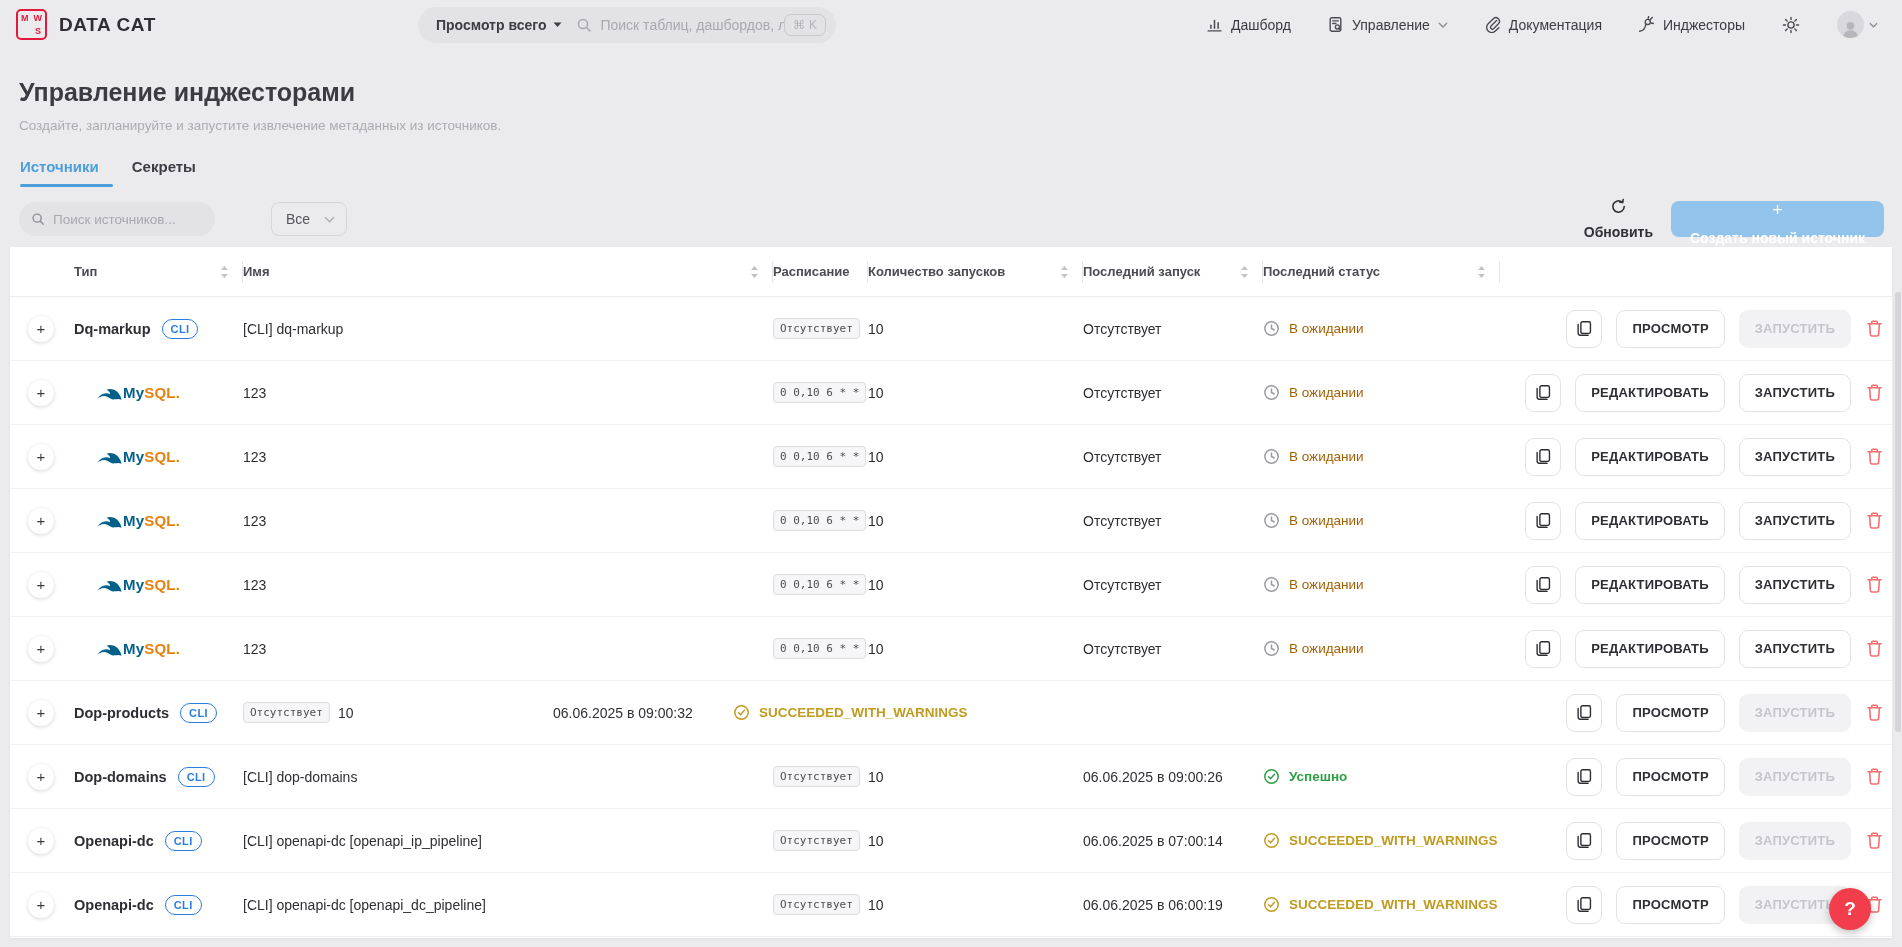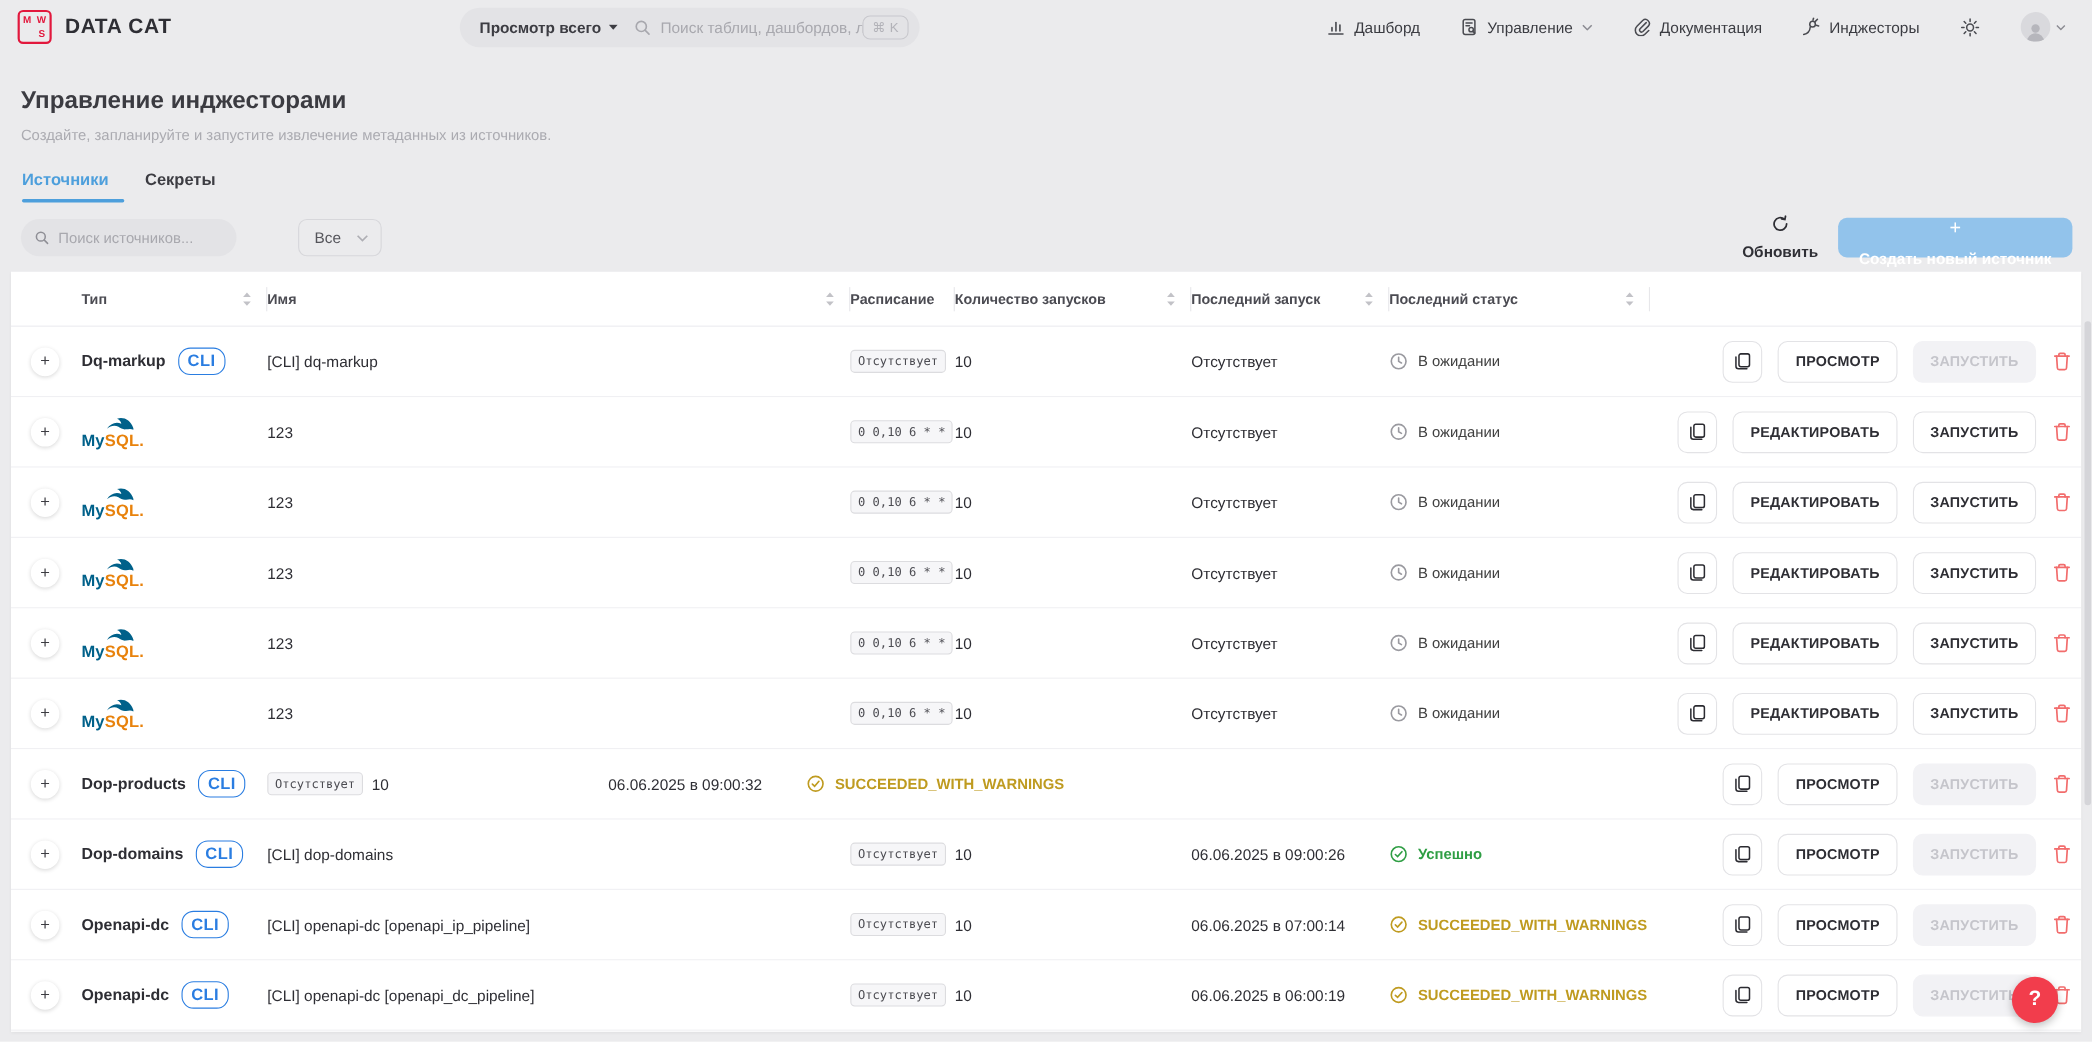--- a/index.html
+++ b/index.html
@@ -29,21 +29,21 @@
   .omnibar input::placeholder { color:#a8a8ae; }
   .kbd { border:1px solid #c8c8cd; color:#b2b2b8; border-radius:7px; font-size:12px; padding:3px 8px;
          display:flex; gap:4px; align-items:center; flex:none; }
 
   .topnav { margin-left:auto; display:flex; align-items:center; gap:36px; }
   .nav-item { display:flex; align-items:center; gap:8px; font-size:14px; font-weight:500; color:#3b3c42; cursor:pointer; }
   .avatar-wrap { display:flex; align-items:center; gap:5px; cursor:pointer; }
   .avatar { width:27px; height:27px; border-radius:50%; background:#d9d9dd; overflow:hidden; display:flex; align-items:flex-end; justify-content:center; }
 
   
-  .page-title { margin:29px 0 0 19px; font-size:22px; font-weight:700; color:#3b3b41; }
+  .page-title { margin:29px 0 0 19px; font-size:25px; font-weight:700; color:#3b3b41; }
   .page-sub { margin:11px 0 0 19px; font-size:13.5px; color:#ababb1; }
   .tabs { display:flex; margin:25px 0 0 20px; }
   .tab { font-size:15px; font-weight:600; color:#3c3c42; padding:0 20px 12px 0; margin-right:13px; position:relative; cursor:pointer; }
   .tab.active { color:#4d9fdc; }
   .tab.active::after { content:""; position:absolute; left:0; right:6px; bottom:0; height:3px; background:#4d9fdc; border-radius:2px; }
 
   
   .toolbar { display:flex; align-items:center; margin:11px 18px 0 19px;gap:44px; }
   .src-search { width:196px; height:34px; background:#e3e3e6; border-radius:17px; display:flex; align-items:center; padding:0 12px; gap:8px; }
   .src-search input { flex:1; min-width:0; border:none; outline:none; background:transparent; font-size:13.5px; color:#3f3f45; }
@@ -71,38 +71,38 @@
   .c-runs { width:215px; }
   .c-last { width:180px; }
   .c-status { width:237px; gap:9px; }
   .c-actions { flex:1; justify-content:flex-end; padding-right:8px; gap:14px; }
 
   .row { display:flex; align-items:center; height:64px; border-bottom:1px solid #f0f0f3; padding-left:18px; }
   .expander { width:26px; height:26px; border-radius:50%; background:#fff; border:none;
               box-shadow:0 1px 4px rgba(0,0,0,.16); font-size:15px; color:#3c3c42;
               display:flex; align-items:center; justify-content:center; line-height:1; }
   .type-label { font-size:14.5px; font-weight:700; color:#2e2e34; }
-  .cli-badge { border:1.6px solid #2a7de1; color:#2a7de1; font-size:15px; font-weight:700; border-radius:11px; padding:3px 8px; letter-spacing:.4px; }
+  .cli-badge { border:1.6px solid #2a7de1; color:#2a7de1; font-size:11px; font-weight:700; border-radius:11px; padding:3px 8px; letter-spacing:.4px; }
   .name-text, .runs-text, .last-text { font-size:14px; color:#2e2e34; }
   .sched-badge { font-family:"DejaVu Sans Mono","Liberation Mono",monospace; font-size:11px; color:#4c4c52;
                  background:#f6f6f8; border:1px solid #dcdcdf; border-radius:4px; padding:3px 6px; white-space:nowrap; }
   .status-text { font-size:13.5px; }
-  .st-pending { color:#404040; }
+  .st-pending { color:#a16207; }
   .st-warning { color:#bf9b20; font-weight:700; font-size:13px; }
   .st-success { color:#2f9e44; font-weight:700; }
   .st-ico { display:flex; }
 
   .icon-btn { width:36px; height:38px; border:1px solid #e3e3e6; border-radius:9px; background:#fff;
               display:flex; align-items:center; justify-content:center; }
   .action-btn { height:38px; border:1px solid #e3e3e6; border-radius:9px; background:#fff;
                 font-size:13px; font-weight:700; color:#2e2e34; padding:0 15px; letter-spacing:.2px; white-space:nowrap; }
   .action-btn.disabled { background:#f2f2f5; border-color:#f2f2f5; color:#c5c5cb; cursor:default; }
   .trash-btn { background:none; border:none; display:flex; padding:0; }
 
-  .mysql-logo { display:flex; flex-direction:column; align-items:flex-start; line-height:1; }
+  .mysql-logo { display:flex; flex-direction:row; align-items:flex-start; line-height:1; }
   .mysql-logo svg { margin:0 0 -3px 21px; }
   .mysql-word { font-size:15px; font-weight:700; letter-spacing:.2px; }
   .mysql-my { color:#00618a; }
   .mysql-sql { color:#e8820c; }
 
   
   .help-btn { position:absolute; right:31px; bottom:17px; width:42px; height:42px; border-radius:50%;
               background:#f23d4c; color:#fff; border:none; font-size:19px; font-weight:700;
               display:flex; align-items:center; justify-content:center; box-shadow:0 3px 8px rgba(0,0,0,.25); }
   .scroll-thumb { position:absolute; right:1px; top:292px; width:6px; height:440px; background:#d5d5d9; border-radius:3px; }

